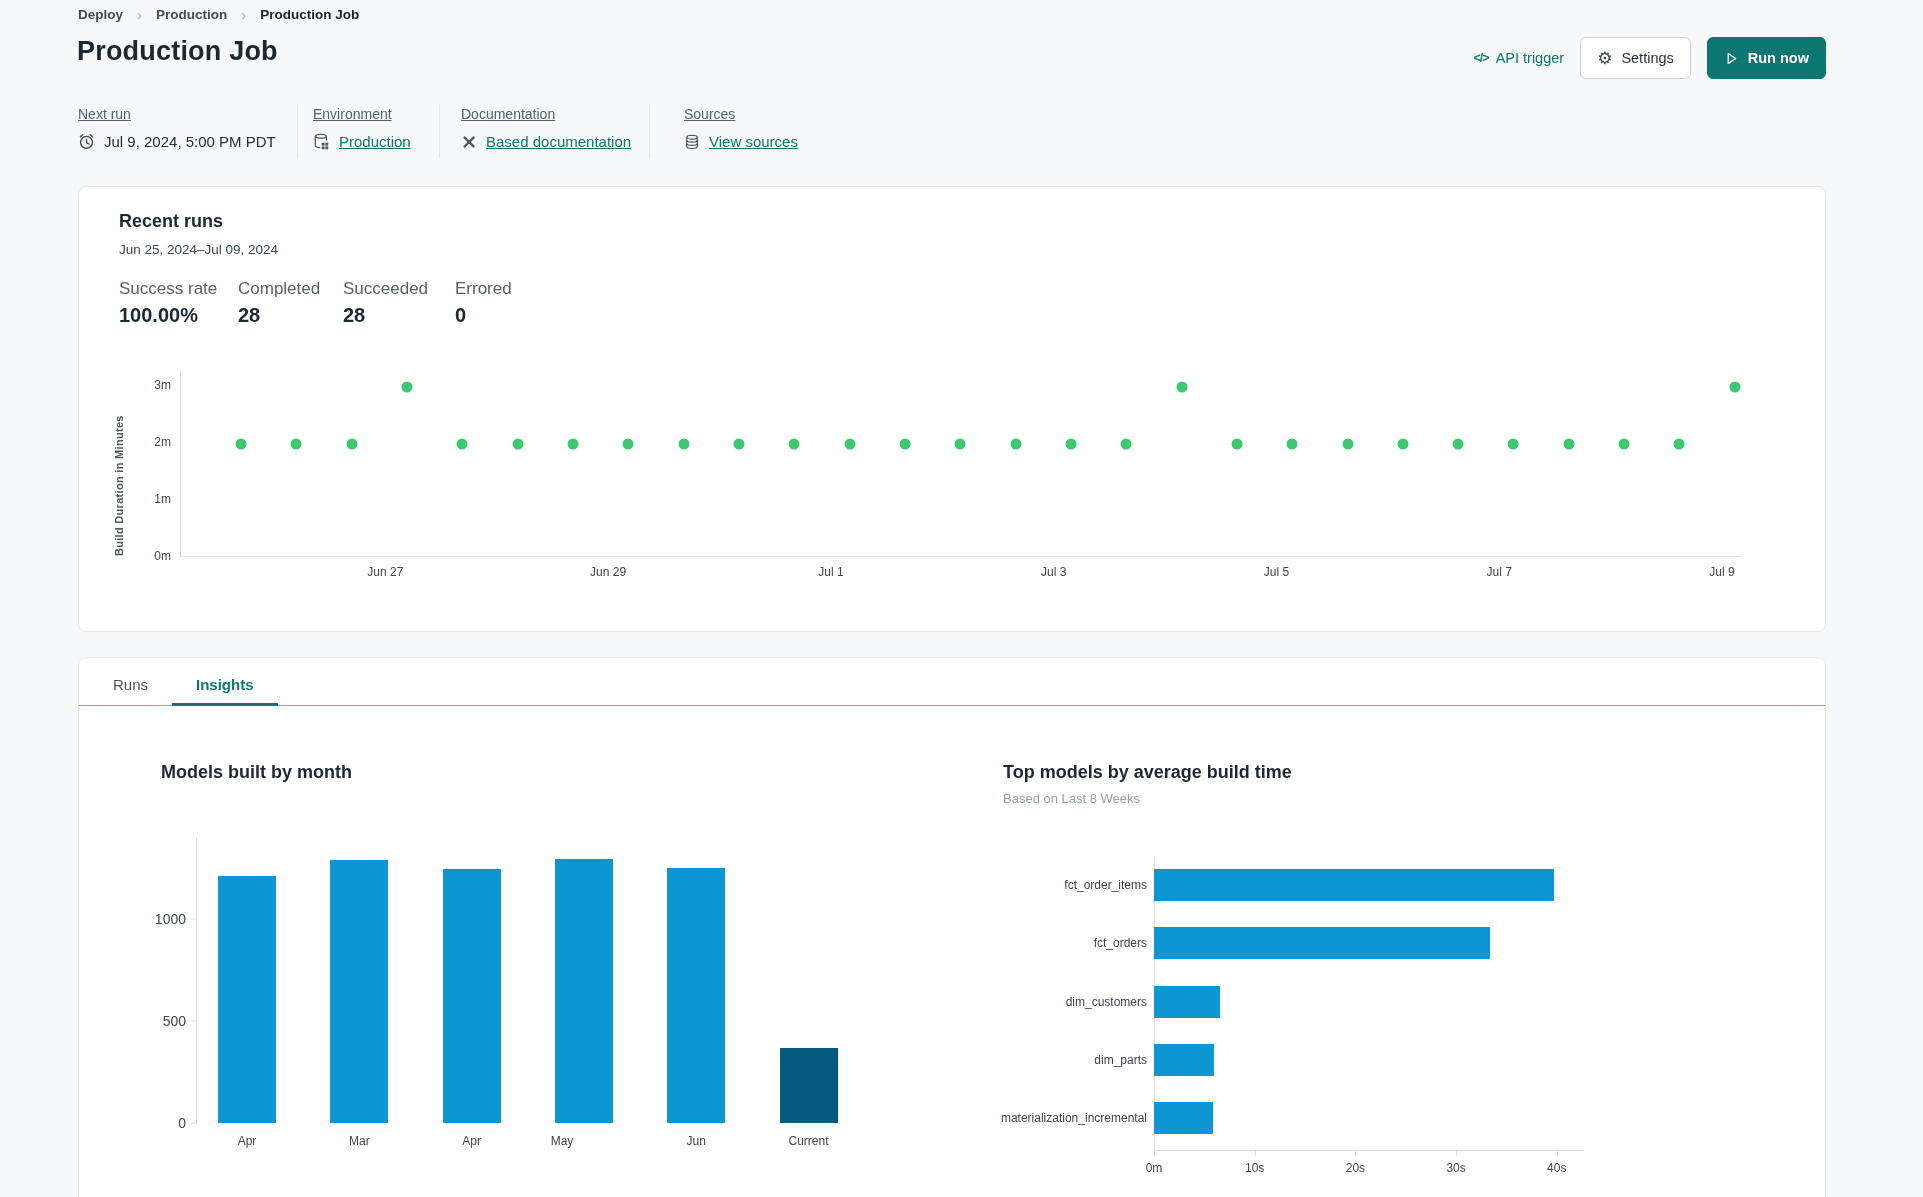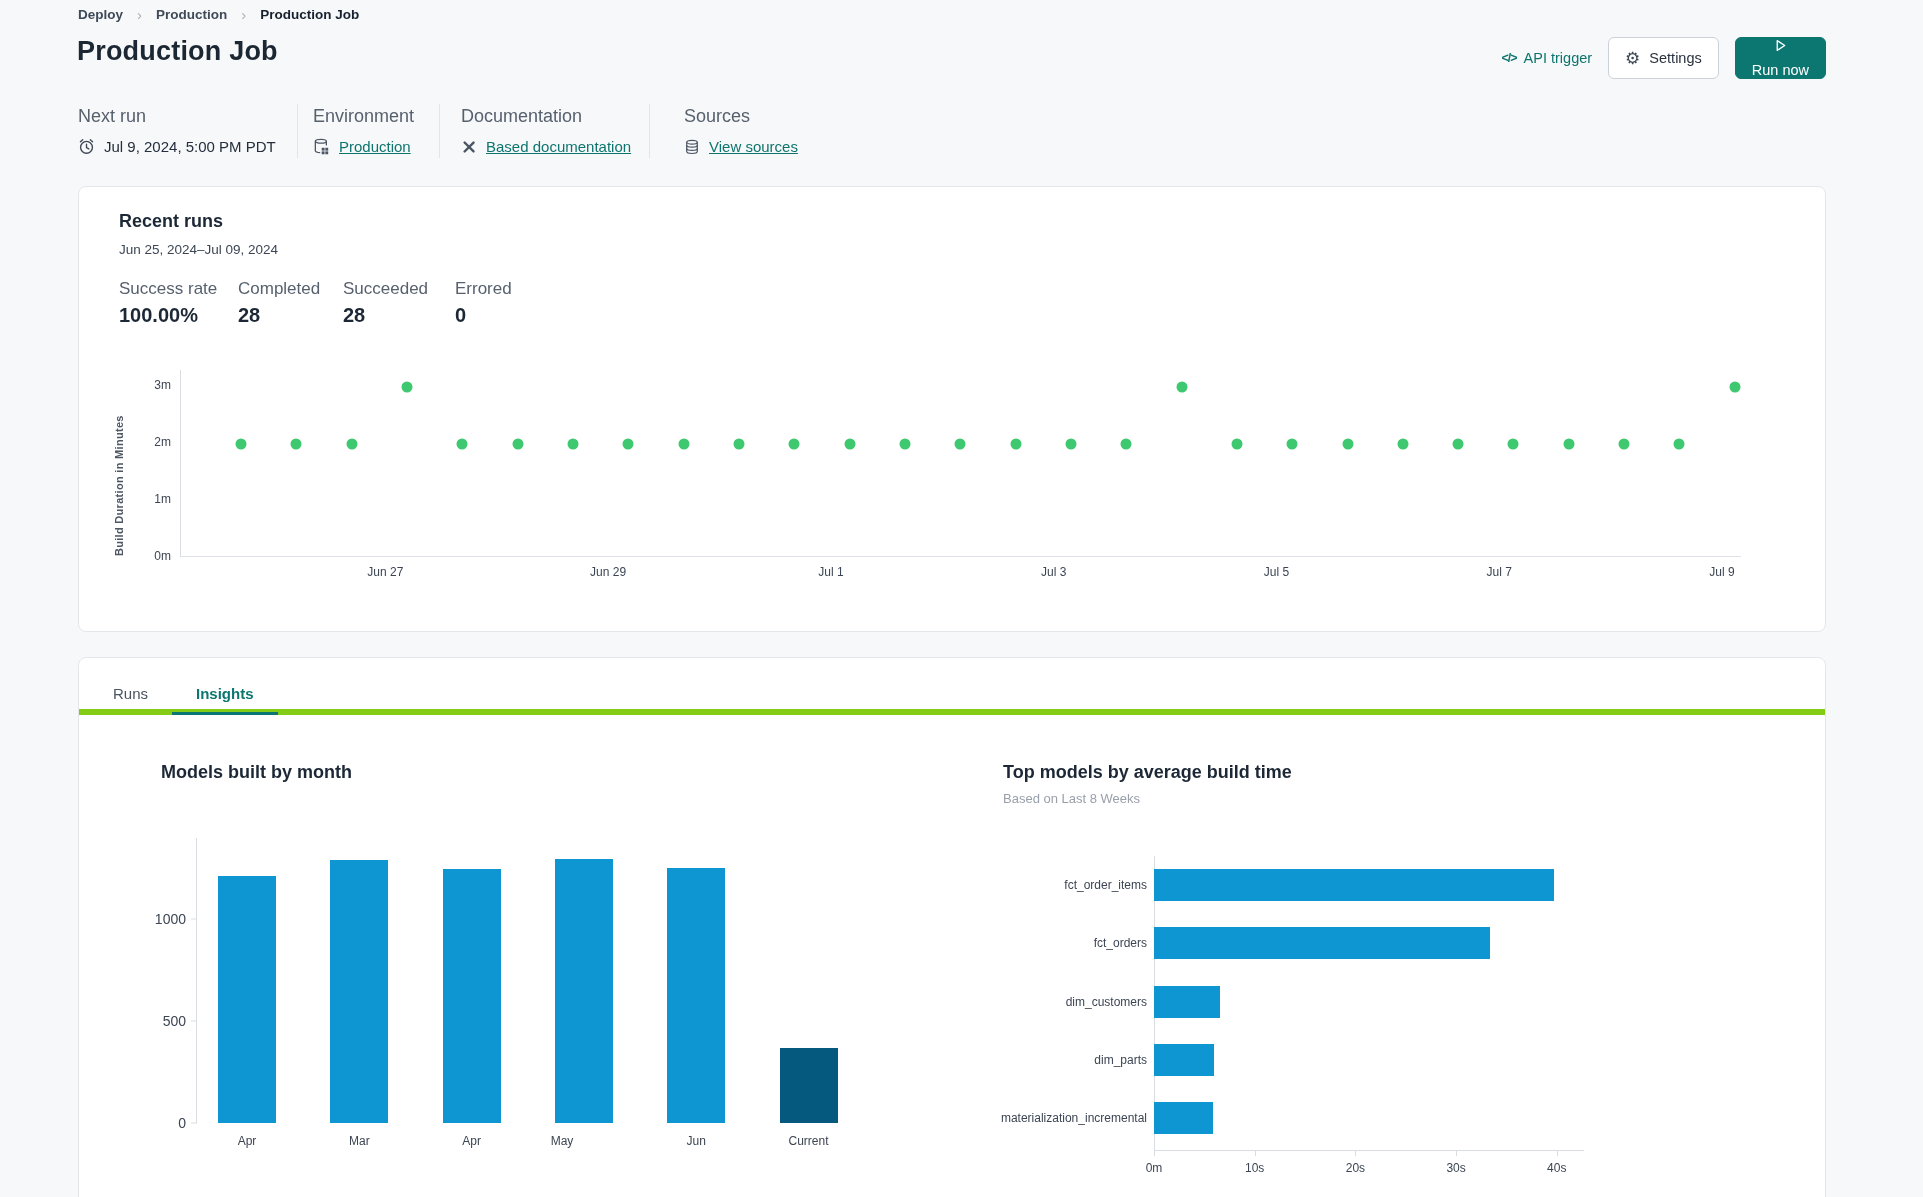--- a/index.html
+++ b/index.html
@@ -14,25 +14,25 @@
   .breadcrumb .sep { color:#a9b1ba; font-size:15px; font-weight:400; }
 
   .page-title { position:absolute; left:77px; top:36px; font-size:27px; font-weight:700; color:#1b2733; letter-spacing:.2px; }
 
   .header-actions { position:absolute; right:97px; top:36px; height:44px; display:flex; align-items:center; gap:16px; }
   .api-trigger { display:flex; align-items:center; gap:7px; color:var(--teal-link); font-size:14.5px; cursor:pointer; }
   .code-glyph { font-size:12.5px; font-weight:700; letter-spacing:-1px; }
   .btn { display:flex; align-items:center; gap:9px; height:42px; padding:0 16px; border-radius:6px; font-size:14.5px; cursor:pointer; }
   .btn-settings { background:#fff; border:1px solid #cdd2d8; color:#29323e; }
   .gear { font-size:17px; line-height:1; color:#3f4856; }
-  .btn-run { background:var(--teal); border:1px solid var(--teal); color:#fff; font-weight:400;flex-direction:column; }
+  .btn-run { background:var(--teal); border:1px solid var(--teal); color:#fff; font-weight:700; }
 
   
   .info-section { position:absolute; top:106px; }
-  .info-label { font-size:18px; color:#57616e; }
+  .info-label { font-size:14px; color:#57616e;text-decoration:underline; }
   .info-value { margin-top:11px; display:flex; align-items:center; gap:9px; font-size:15px; color:#242e3c; }
   .info-link { color:var(--teal-link); text-decoration:underline; cursor:pointer; }
   .info-sep { position:absolute; top:104px; width:1px; height:54px; background:#e2e5e9; }
 
   
   .card { position:absolute; left:78px; width:1748px; background:#fff; border:1px solid #e4e7ea; border-radius:8px; }
   .card-recent { top:186px; height:446px; }
   .card-insights { top:657px; height:620px; }
 
   .recent-title { position:absolute; left:40px; top:24px; font-size:18px; font-weight:700; color:#1c2836; }
@@ -42,21 +42,21 @@
   .stat .stat-value { margin-top:5px; font-size:20px; font-weight:700; color:#1c2836; }
 
   
   .scatter { position:absolute; left:101px; top:183px; width:1561px; height:187px; border-left:1px solid #d9dde1; border-bottom:1px solid #dfe2e6; }
   .scatter-ylabel { position:absolute; left:-68px; top:0; height:100%; display:flex; align-items:center; writing-mode:vertical-rl; transform:rotate(180deg); font-size:11px; font-weight:600; color:#4d5663; letter-spacing:.3px; }
   .ytick { position:absolute; right:calc(100% + 10px); transform:translateY(-50%); font-size:12px; color:#3c4553; white-space:nowrap; }
   .xtick { position:absolute; top:calc(100% + 9px); transform:translateX(-50%); font-size:12px; color:#3c4553; white-space:nowrap; }
   .dot { position:absolute; width:11px; height:11px; border-radius:50%; transform:translate(-50%,-50%); cursor:pointer; }
 
   
-  .tabrow { position:absolute; left:0; top:16px; width:100%; height:41px; border-bottom:6px solid #84cc16; }
+  .tabrow { position:absolute; left:0; top:7px; width:100%; height:41px; border-bottom:1px solid #84cc16; }
   .tabs { position:absolute; left:10px; top:0; height:41px; display:flex; }
   .tab { display:flex; align-items:center; padding:0 24px; font-size:15px; color:#4a5462; cursor:pointer; border-bottom:3px solid transparent; }
   .tab.active { color:var(--teal); font-weight:700; border-bottom-color:var(--teal); }
 
   .chart-title { position:absolute; font-size:18px; font-weight:700; color:#1c2836; }
   .chart-subtitle { position:absolute; font-size:13px; color:#98a0aa; }
 
   
   .vchart { position:absolute; left:117px; top:180px; width:690px; height:285px; border-left:1px solid #d9dde1; }
   .vtick { position:absolute; right:calc(100% + 11px); transform:translateY(50%); font-size:14px; color:#3c4553; }

